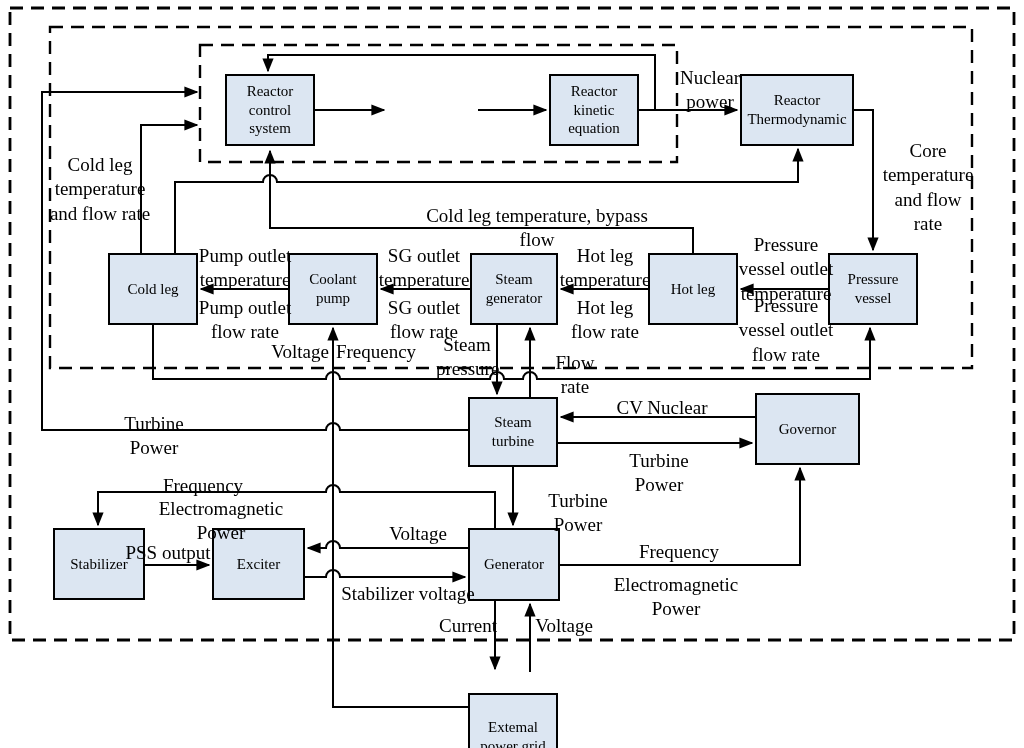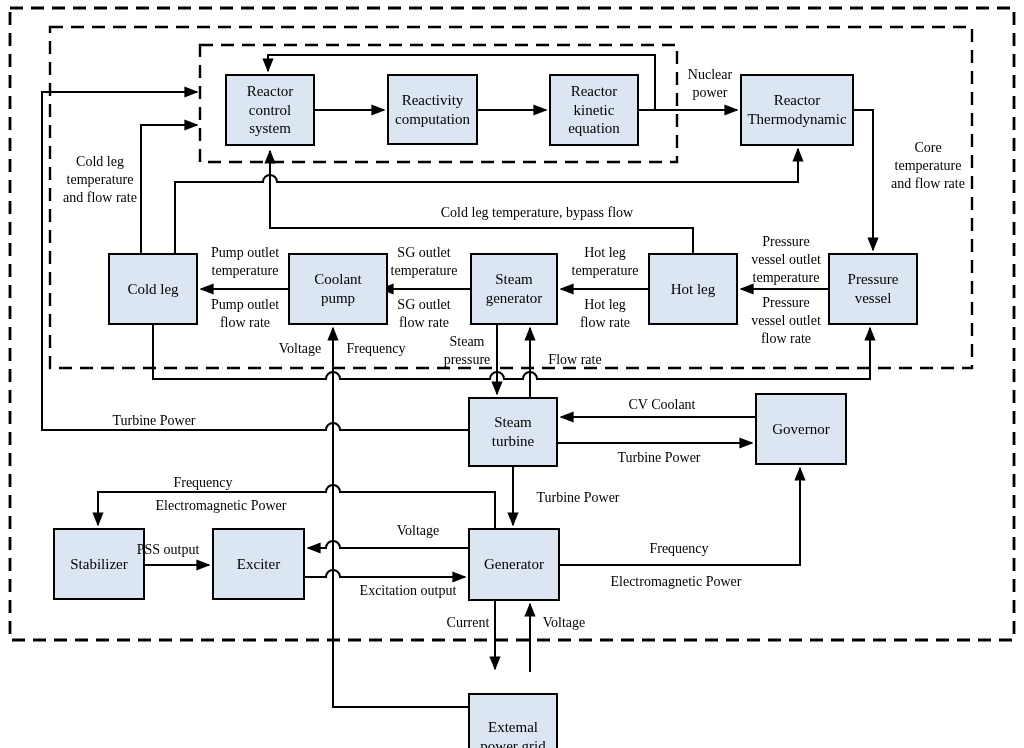--- a/index.html
+++ b/index.html
@@ -8,21 +8,21 @@
     font-family:"Liberation Serif","DejaVu Serif",serif;color:#000;overflow:hidden;
   }
   #wires{position:absolute;left:0;top:0;width:1024px;height:748px;}
   .node{
     position:absolute;box-sizing:border-box;
     background:#dce6f2;border:2px solid #000000;
     display:flex;align-items:center;justify-content:center;
     text-align:center;font-size:15px;line-height:1.25;white-space:pre-line;
   }
   .elabel{
-    position:absolute;text-align:center;font-size:14px;line-height:1.28;
+    position:absolute;text-align:center;font-size:19px;line-height:1.28;
     white-space:pre-line;
   }
 </style>
 </head>
 <body>
 
 <div id="stage">
 
   <svg id="wires" viewBox="0 0 1024 748" xmlns="http://www.w3.org/2000/svg">
     <defs>
@@ -62,38 +62,36 @@
       <path d="M560 565 H800 V468" marker-end="url(#arr)"></path>
       <path d="M495 601 V669" marker-end="url(#arr)"></path>
       <path d="M530 672 V604" marker-end="url(#arr)"></path>
       <path d="M468 707 H333 V328" marker-end="url(#arr)"></path>
     </g>
   </svg>
 
   <div class="node" style="left:225px;top:74px;width:90px;height:72px;">Reactor
 control
 system</div>
-  <div class="node" style="left:387px;top:74px;width:91px;height:71px;">Reactivity
-computation</div>
   <div class="node" style="left:549px;top:74px;width:90px;height:72px;">Reactor
 kinetic
 equation</div>
   <div class="node" style="left:740px;top:74px;width:114px;height:72px;">Reactor
 Thermodynamic</div>
   <div class="node" style="left:108px;top:253px;width:90px;height:72px;">Cold leg</div>
-  <div class="node" style="left:288px;top:253px;width:100px;height:72px;">Coolant
+  <div class="node" style="left:288px;top:253px;width:90px;height:72px;">Coolant
 pump</div>
   <div class="node" style="left:470px;top:253px;width:88px;height:72px;">Steam
 generator</div>
   <div class="node" style="left:648px;top:253px;width:90px;height:72px;">Hot leg</div>
   <div class="node" style="left:828px;top:253px;width:90px;height:72px;">Pressure
 vessel</div>
   <div class="node" style="left:468px;top:397px;width:90px;height:70px;">Steam
 turbine</div>
-  <div class="node" style="left:755px;top:393px;width:92px;height:72px;">Governor</div>
+  <div class="node" style="left:755px;top:393px;width:105px;height:72px;">Governor</div>
   <div class="node" style="left:53px;top:528px;width:92px;height:72px;">Stabilizer</div>
   <div class="node" style="left:212px;top:528px;width:93px;height:72px;">Exciter</div>
   <div class="node" style="left:468px;top:528px;width:92px;height:73px;">Generator</div>
   <div class="node" style="left:468px;top:672px;width:90px;height:88px;margin-top:21px;">Extemal
 power grid</div>
 
   <div class="elabel" style="left:670px;top:66px;width:80px;">Nuclear
 power</div>
   <div class="elabel" style="left:878px;top:139px;width:100px;">Core
 temperature
@@ -119,26 +117,26 @@
 temperature</div>
   <div class="elabel" style="left:735px;top:294px;width:102px;">Pressure
 vessel outlet
 flow rate</div>
   <div class="elabel" style="left:260px;top:340px;width:80px;">Voltage</div>
   <div class="elabel" style="left:334px;top:340px;width:84px;">Frequency</div>
   <div class="elabel" style="left:436px;top:333px;width:62px;">Steam
 pressure</div>
   <div class="elabel" style="left:541px;top:351px;width:68px;">Flow rate</div>
   <div class="elabel" style="left:104px;top:412px;width:100px;">Turbine Power</div>
-  <div class="elabel" style="left:610px;top:396px;width:104px;">CV Coolant</div>
+  <div class="elabel" style="left:610px;top:396px;width:104px;">CV Nuclear</div>
   <div class="elabel" style="left:607px;top:449px;width:104px;">Turbine Power</div>
   <div class="elabel" style="left:526px;top:489px;width:104px;">Turbine Power</div>
   <div class="elabel" style="left:152px;top:474px;width:102px;">Frequency</div>
   <div class="elabel" style="left:143px;top:497px;width:156px;">Electromagnetic Power</div>
   <div class="elabel" style="left:116px;top:541px;width:104px;">PSS output</div>
   <div class="elabel" style="left:376px;top:522px;width:84px;">Voltage</div>
-  <div class="elabel" style="left:330px;top:582px;width:156px;">Excitation output</div>
+  <div class="elabel" style="left:330px;top:582px;width:156px;">Stabilizer voltage</div>
   <div class="elabel" style="left:636px;top:540px;width:86px;">Frequency</div>
   <div class="elabel" style="left:598px;top:573px;width:156px;">Electromagnetic Power</div>
   <div class="elabel" style="left:428px;top:614px;width:80px;">Current</div>
   <div class="elabel" style="left:524px;top:614px;width:80px;">Voltage</div>
 
 </div>
 
 </body></html>

